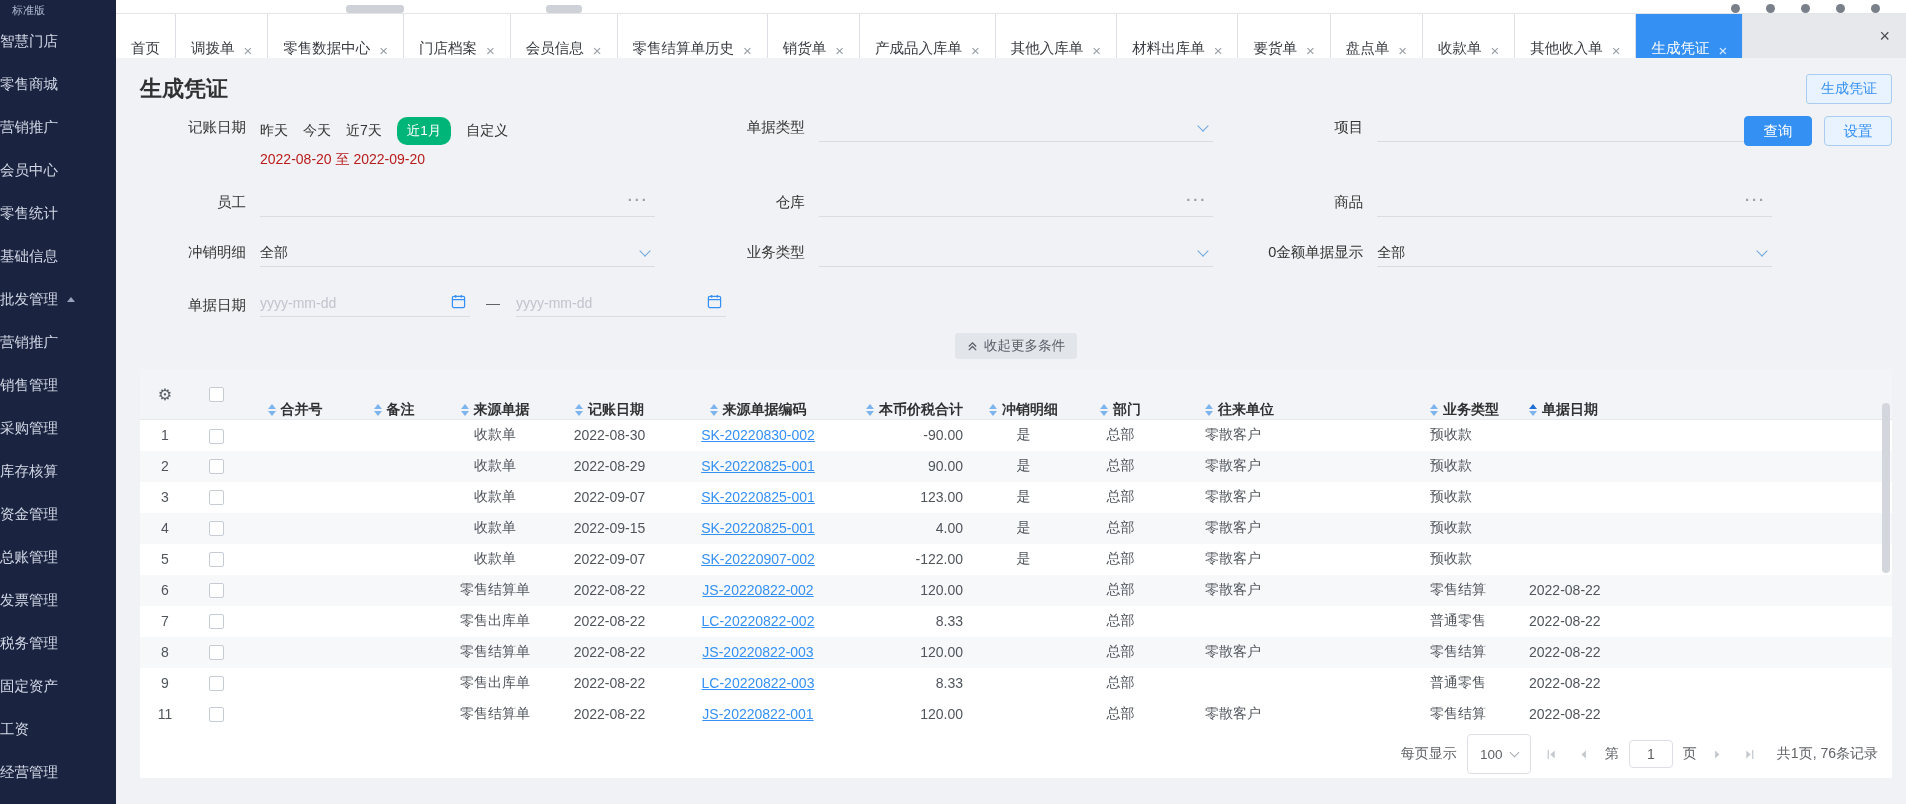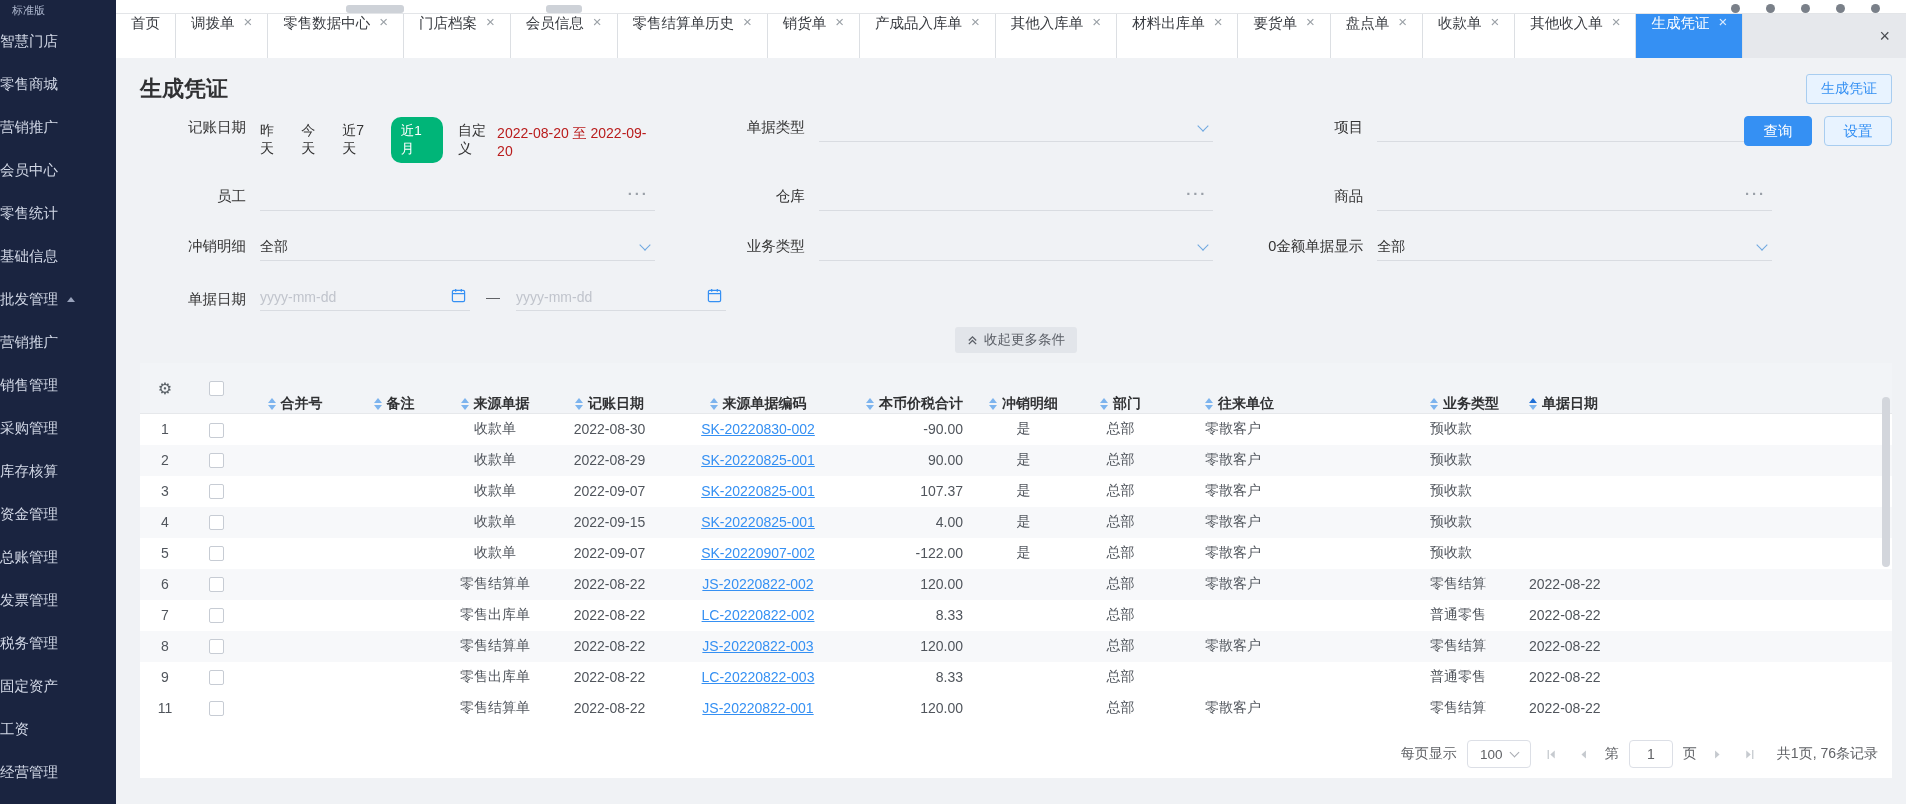--- a/index.html
+++ b/index.html
@@ -16,21 +16,21 @@
   
   .main { flex:1; display:flex; flex-direction:column; min-width:0; background:#f0f2f5; }
 
   .topstrip { height:14px; background:#fff; border-bottom:1px solid #e3e5e8; position:relative; flex:0 0 14px; }
   .frag { position:absolute; top:5px; height:8px; background:#ced2d8; border-radius:3px; }
   .strip-icons { position:absolute; right:26px; top:4px; display:flex; gap:26px; }
   .strip-icons span { width:9px; height:9px; border-radius:50%; background:#7a8089; display:block; }
 
   .tabbar { height:44px; background:#e6e8ec; display:flex; align-items:stretch; flex:0 0 44px; overflow:hidden; }
   #tabbar-tabs { display:flex; }
-  .tab { display:flex; align-items:flex-start; padding:0 15px; background:#fff; border-right:1px solid #dcdfe3; font-size:14.5px; color:#383b40; cursor:pointer; white-space:nowrap; }
+  .tab { display:flex; align-items:flex-end; padding:0 15px; background:#fff; border-right:1px solid #dcdfe3; font-size:14.5px; color:#383b40; cursor:pointer; white-space:nowrap; }
   .tab-close { margin-left:9px; color:#9aa0a6; font-size:15px; line-height:1; cursor:pointer; }
   .tab.active { background:#3590f3; color:#fff; }
   .tab.active .tab-close { color:#dcecff; }
   .tabbar-spacer { flex:1; }
   .close-all { display:flex; align-items:center; padding:0 16px; color:#4a4d52; font-size:18px; cursor:pointer; }
 
   
   .content { flex:1; display:flex; flex-direction:column; min-height:0; padding:0 14px 0 24px; }
 
   .page-head { margin-top:14px; height:34px; display:flex; align-items:center; justify-content:space-between; }
@@ -80,21 +80,21 @@
   th.c-left,td.c-left { text-align:left; padding-left:30px; }
   th.c-biz,td.c-biz { text-align:left; padding-left:12px; }
   th.c-docdate,td.c-docdate { text-align:left; padding-left:14px; }
   .cbx { width:15px; height:15px; border:1px solid #c7ccd4; border-radius:2px; background:#fff; display:inline-block; vertical-align:middle; cursor:pointer; }
   .gear { color:#596066; font-size:16px; cursor:pointer; }
   .link { color:#3590f3; text-decoration:underline; cursor:pointer; }
   .vscroll { position:absolute; right:2px; top:34px; width:8px; height:170px; background:#d3d6dc; border-radius:4px; }
 
   
   .pagination { flex:0 0 48px; display:flex; align-items:center; justify-content:flex-end; gap:10px; padding-right:14px; background:#fff; color:#606266; font-size:14px; }
-  .pp-select { width:64px; height:28px; border:1px solid #dcdfe6; border-radius:4px; display:flex; align-items:center; justify-content:center; gap:8px; font-size:13.5px; color:#606266; cursor:pointer; background:#fff; }
+  .pp-select { width:64px; height:40px; border:1px solid #dcdfe6; border-radius:4px; display:flex; align-items:center; justify-content:center; gap:8px; font-size:13.5px; color:#606266; cursor:pointer; background:#fff; }
   .pp-select .sel-chev { width:7px; height:7px; border-right:1.5px solid #a8abb2; border-bottom:1.5px solid #a8abb2; transform:rotate(45deg); margin-top:-3px; }
   .nav-btn { width:22px; height:22px; display:flex; align-items:center; justify-content:center; cursor:default; }
   .page-input { width:44px; height:28px; border:1px solid #dcdfe6; border-radius:4px; text-align:center; font-size:14px; color:#606266; outline:none; font-family:inherit; }
   .total-text { margin-left:6px; }
 </style>
 </head>
 <body>
 
 <div class="app">
 
@@ -275,21 +275,21 @@
       <div class="page-head">
         <div class="page-title">生成凭证</div>
         <button class="btn-light">生成凭证</button>
       </div>
 
       <div class="filters">
         <div class="filter-grid">
 
           <div class="field">
             <div class="f-label">记账日期</div>
-            <div class="f-control" style="flex-direction:row;align-items:center;">
+            <div class="f-control" style="flex-direction:column;align-items:flex-start;">
               <div class="quick-opts">
                 <span class="q-opt">昨天</span>
                 <span class="q-opt">今天</span>
                 <span class="q-opt">近7天</span>
                 <span class="q-opt pill">近1月</span>
                 <span class="q-opt">自定义</span>
               </div>
               <div class="range-text">2022-08-20 至 2022-09-20</div>
             </div>
           </div>
@@ -531,21 +531,21 @@
   </tr>
 
   <tr>
     <td>3</td>
     <td><span class="cbx"></span></td>
     <td></td>
     <td></td>
     <td>收款单</td>
     <td>2022-09-07</td>
     <td><a class="link">SK-20220825-001</a></td>
-    <td class="c-amt">107.37</td>
+    <td class="c-amt">123.00</td>
     <td>是</td>
     <td>总部</td>
     <td class="c-left">零散客户</td>
     <td class="c-biz">预收款</td>
     <td class="c-docdate"></td>
   </tr>
 
   <tr class="stripe">
     <td>4</td>
     <td><span class="cbx"></span></td>

